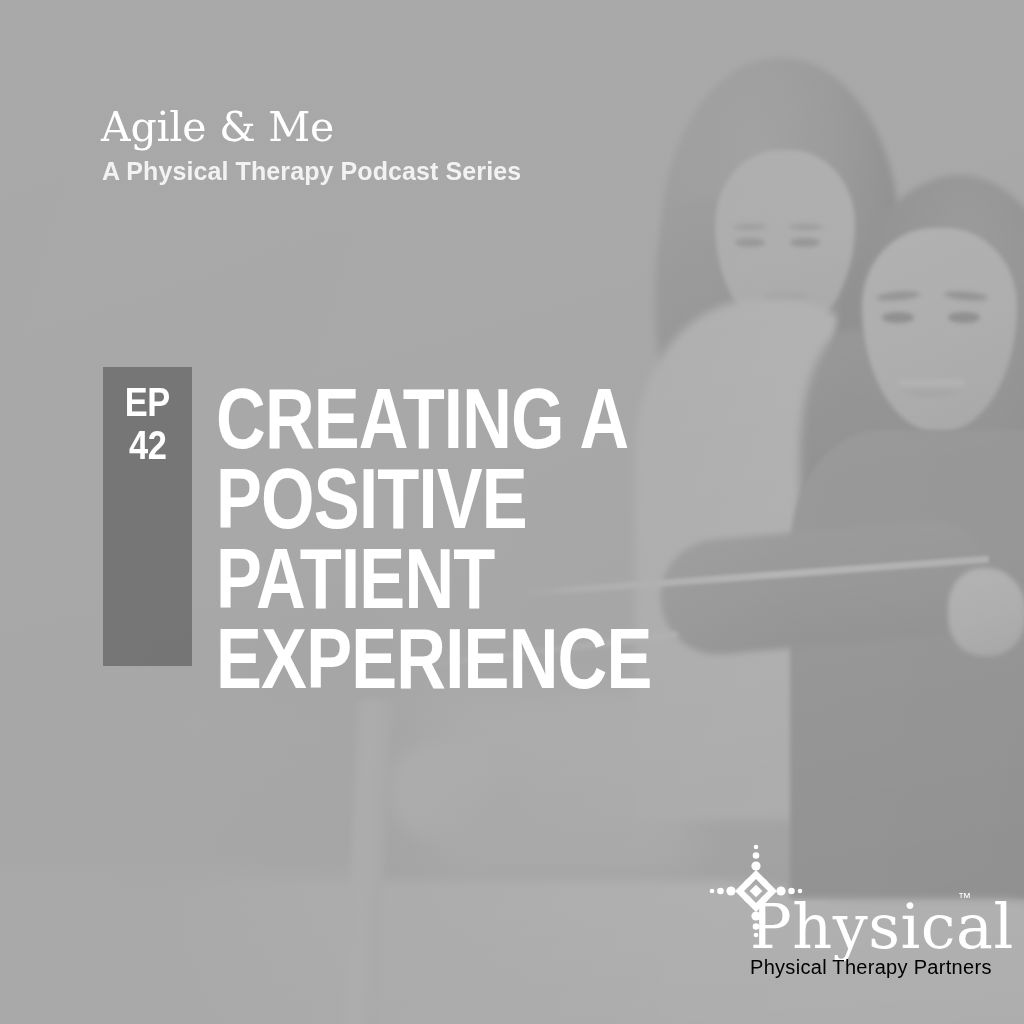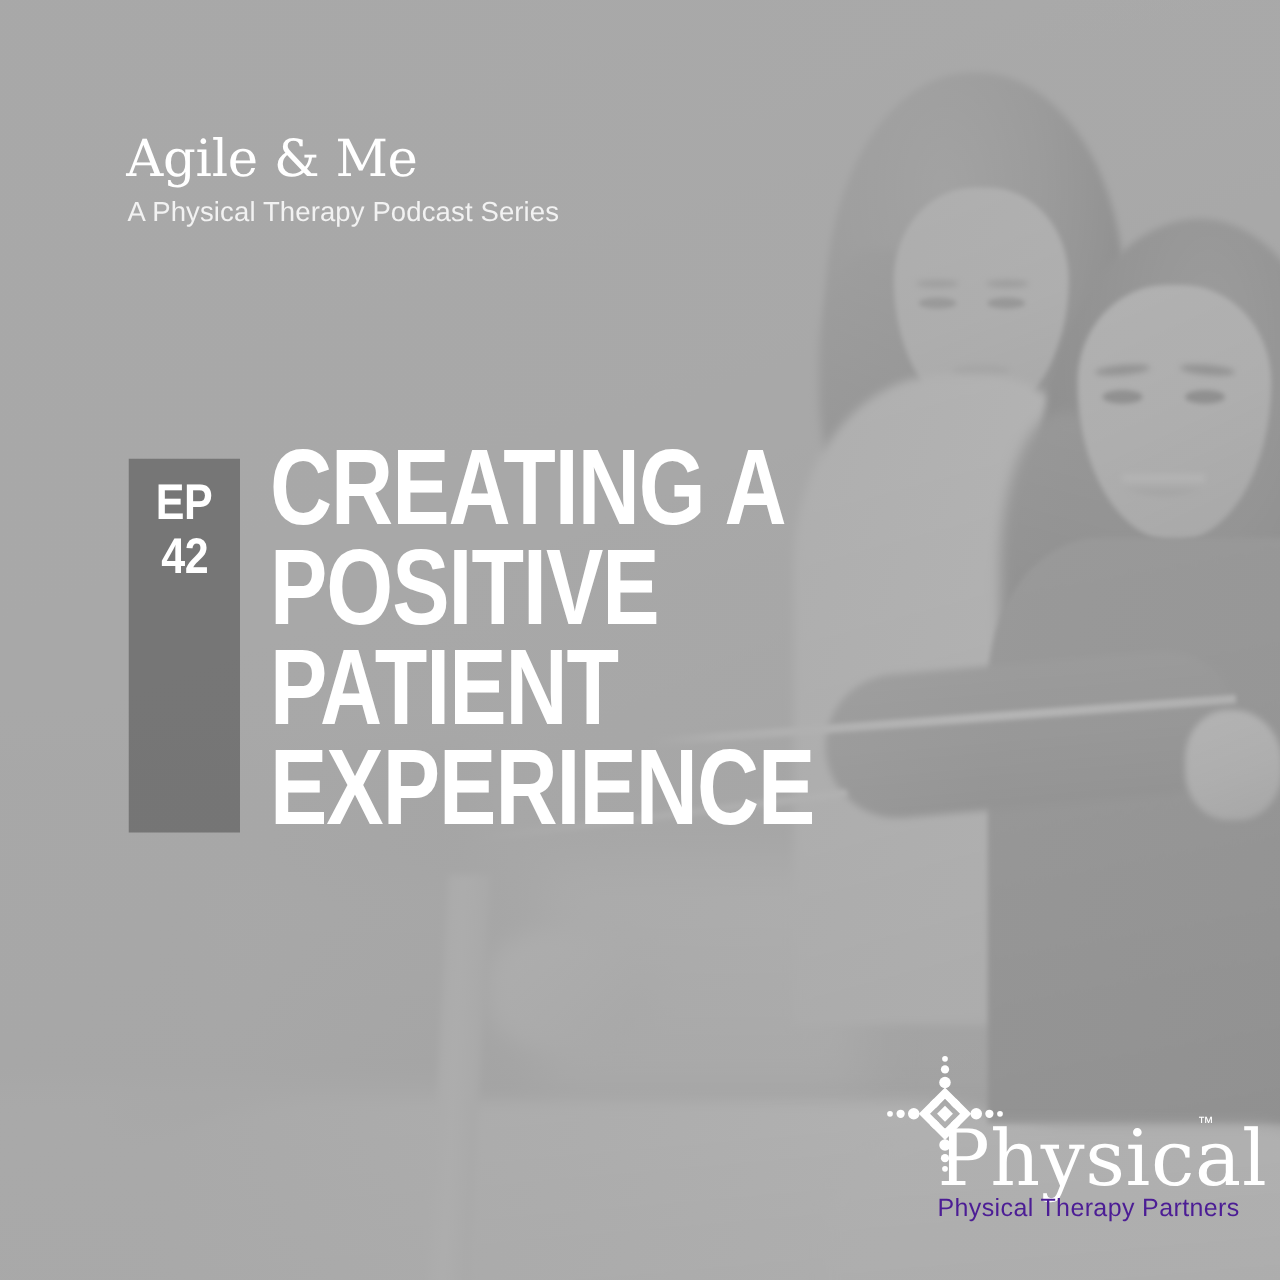--- a/index.html
+++ b/index.html
@@ -262,22 +262,22 @@
     font-weight: normal;
     font-size: 41px;
     letter-spacing: -.2px;
     color: #ffffff;
     white-space: nowrap;
   }
   .brand-sub {
     position: absolute;
     left: 102px; top: 157px;
     font-family: "Liberation Sans", sans-serif;
-    font-weight: 400;
-    font-size: 22px;
+    font-weight: 700;
+    font-size: 25px;
     letter-spacing: .1px;
     color: #f2f2f2;
     white-space: nowrap;
   }
 
   
   .ep-badge {
     position: absolute;
     left: 103px; top: 367px;
     width: 89px; height: 299px;
@@ -294,21 +294,21 @@
     color: #ffffff;
     font-size: 40px;
     line-height: 1.08;
     letter-spacing: -.5px;
     transform: scaleX(.86);
   }
 
   
   .headline {
     position: absolute;
-    left: 216px; top: 350px;
+    left: 216px; top: 378px;
     width: 540px;
   }
   .headline-line {
     font-family: "Liberation Sans", sans-serif;
     font-weight: bold;
     font-size: 86px;
     line-height: 80px;
     letter-spacing: -1px;
     color: #ffffff;
     transform: scaleX(.80);
@@ -344,21 +344,21 @@
     font-size: 13px;
     color: #ffffff;
   }
   .logo-tag {
     position: absolute;
     left: 50px; top: 118px;
     font-family: "Liberation Sans", sans-serif;
     font-weight: 300;
     font-size: 20px;
     letter-spacing: .3px;
-    color: #4c1d95;
+    color: #000000;
     white-space: nowrap;
   }
 </style>
 </head>
 <body>
 
 <div id="cover">
 
   <div class="photo-layer">
     <div class="bg-wall"></div>

